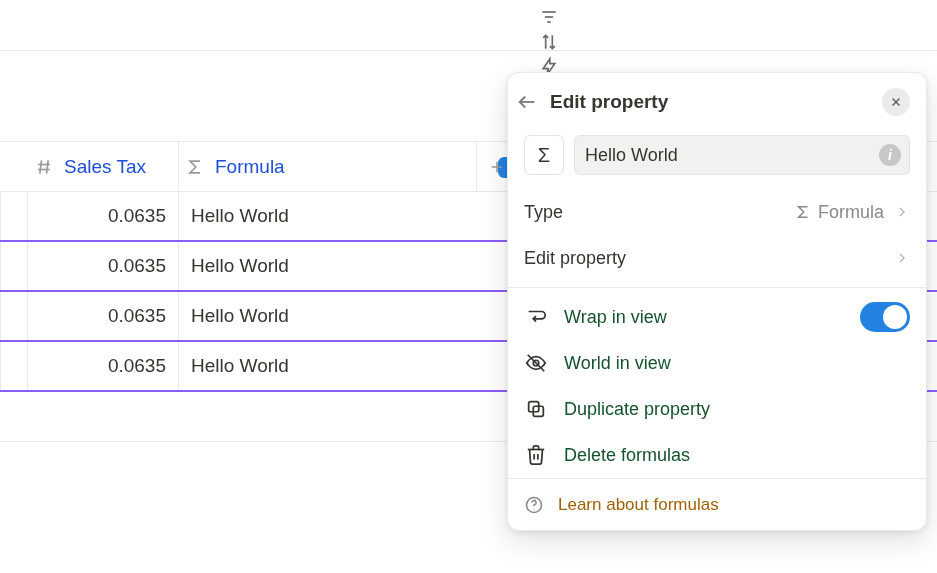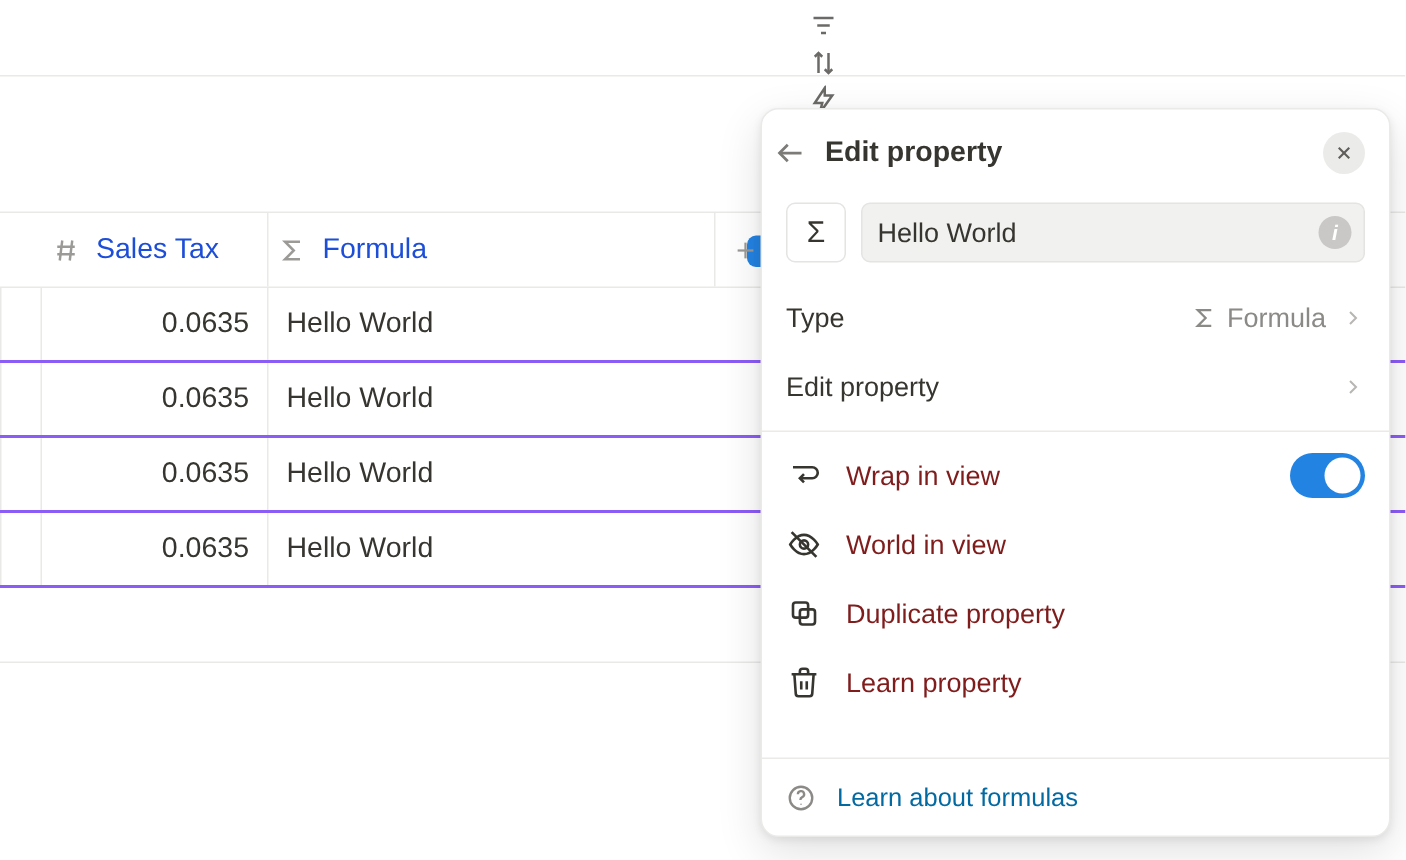--- a/index.html
+++ b/index.html
@@ -174,21 +174,21 @@
   .chev-right { width:16px; height:16px; stroke:#b7b6b3; fill:none; stroke-width:2; margin-left:10px; }
 
   .panel-group { margin-bottom: 6px; }
   .panel-divider { height:1px; background:#eceae7; margin: 6px 0; }
 
   .action-row {
     display:flex; align-items:center;
     height: 46px;
     padding: 0 16px;
     font-size: 18px;
-    color:#7f1d1d;
+    color:#14532d;
     cursor:pointer;
     gap: 16px;
     text-align: right;
   }
   .action-row .ic { width:24px; display:flex; justify-content:center; }
   .action-row svg { width:22px; height:22px; stroke:#37352f; fill:none; stroke-width:1.9; }
   .toggle {
     margin-left:auto;
     width:50px; height:30px; border-radius:15px;
     background:#2383e2; position:relative;
@@ -196,25 +196,24 @@
   .toggle::after {
     content:""; position:absolute; right:3px; top:3px;
     width:24px; height:24px; border-radius:50%; background:#fff;
   }
 
   .panel-footer {
     display:flex; align-items:center;
     height: 52px;
     padding: 0 16px;
     gap: 14px;
-    color:#0369a1;
+    color:#a16207;
     font-size: 17px;
     border-top: 1px solid #eceae7;
     cursor:pointer;
-    margin-top:27px;
   }
   .panel-footer svg { width:20px; height:20px; stroke:#8b8a87; fill:none; stroke-width:1.9; }
 </style>
 </head>
 <body>
 
 <div class="toolbar">
   <div class="icon-btn">
     <svg viewBox="0 0 24 24">
         <line x1="4" y1="6" x2="20" y2="6"></line>
@@ -396,21 +395,21 @@
   <div class="action-row">
     <span class="ic">
       <svg viewBox="0 0 24 24">
           <polyline points="3 6 5 6 21 6"></polyline>
           <path d="M19 6l-1 14a2 2 0 0 1-2 2H8a2 2 0 0 1-2-2L5 6"></path>
           <path d="M10 11v6"></path>
           <path d="M14 11v6"></path>
           <path d="M9 6V4a2 2 0 0 1 2-2h2a2 2 0 0 1 2 2v2"></path>
         </svg>
     </span>
-    <span>Learn property</span>
+    <span>Delete formulas</span>
   </div>
 
   <div class="panel-footer">
     <svg viewBox="0 0 24 24">
         <circle cx="12" cy="12" r="9"></circle>
         <path d="M9.5 9a2.5 2.5 0 1 1 3.5 2.3c-.9.4-1.5 1-1.5 2.2"></path>
         <circle cx="12" cy="17" r="0.6" fill="#8b8a87" stroke="none"></circle>
       </svg>
     <span>Learn about formulas</span>
   </div>

